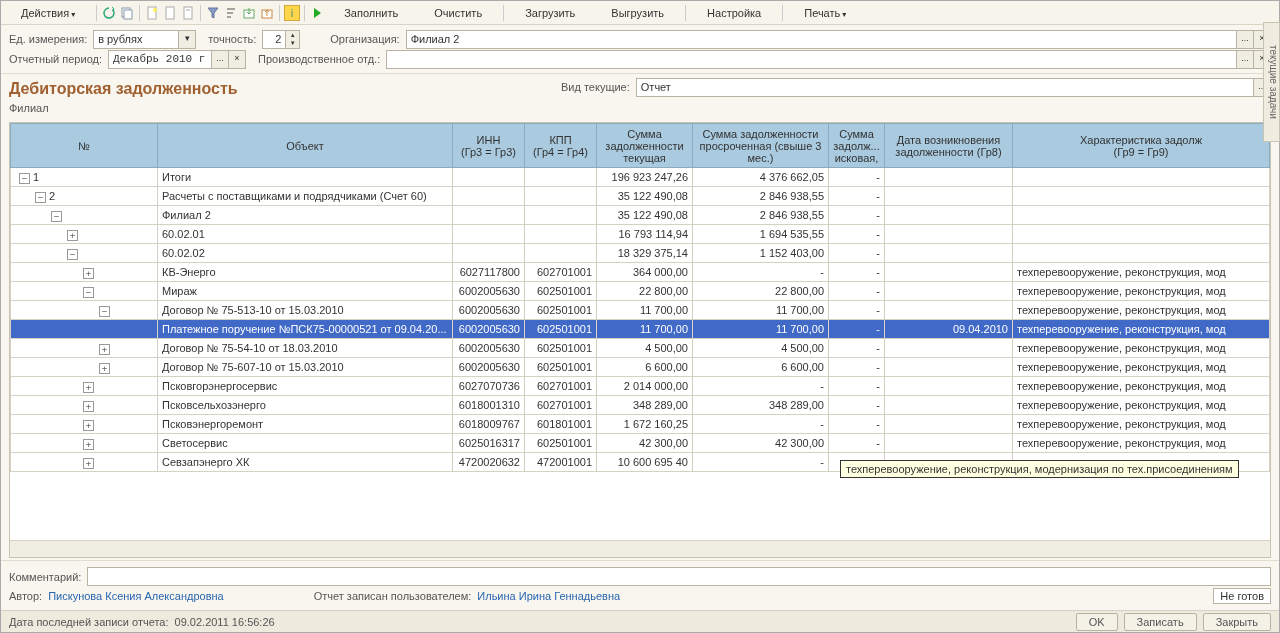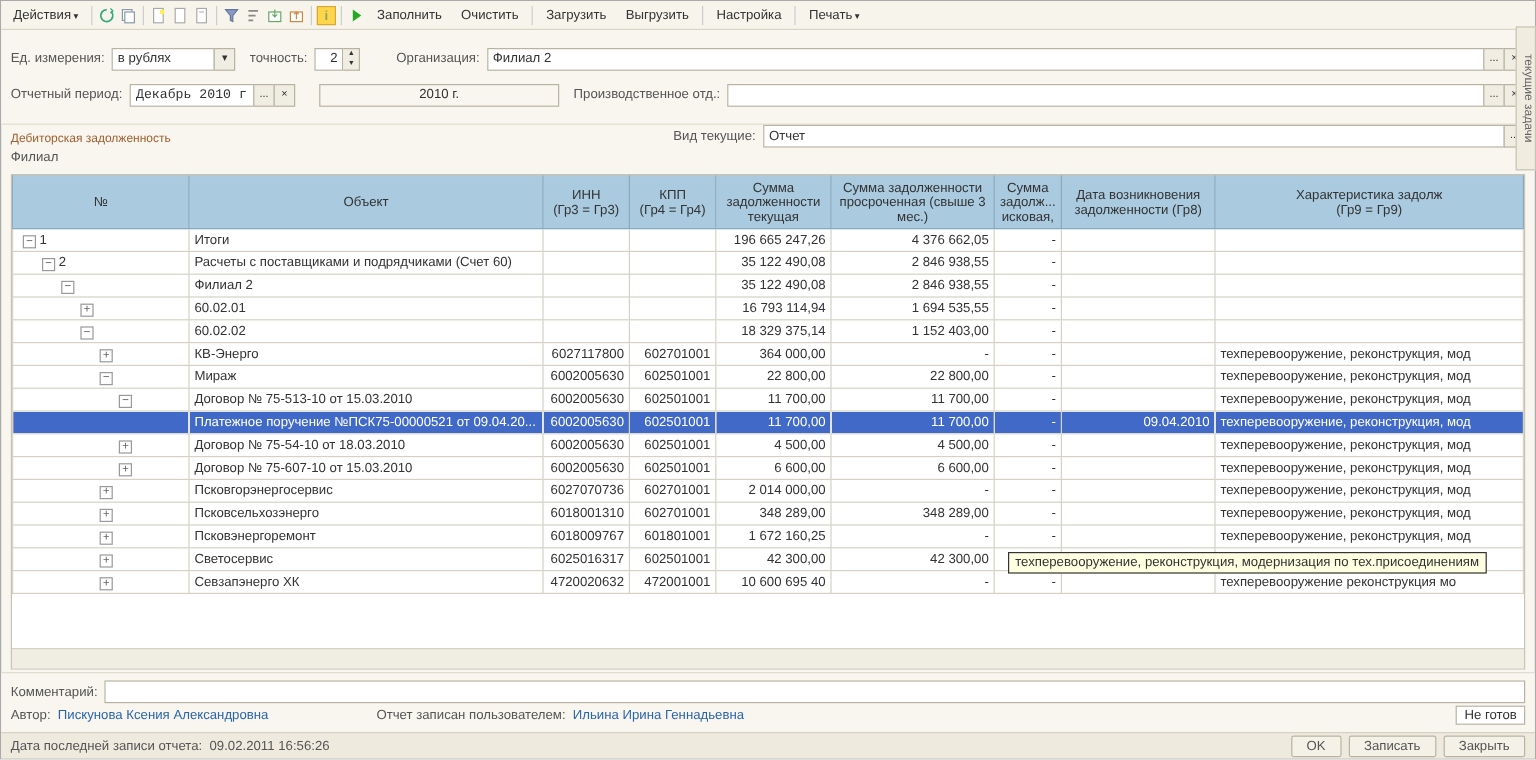--- a/index.html
+++ b/index.html
@@ -3,32 +3,32 @@
 <meta charset="utf-8">
 <style>
 html,body{margin:0;padding:0;font-family:Arial,Tahoma,sans-serif;font-size:11px;color:#333;background:#f5f3ec;overflow:hidden}
 *{box-sizing:border-box}
 .window{width:1280px;height:633px;display:flex;flex-direction:column;background:#f8f6ef;border:1px solid #aaa}
 .titlebar{display:flex;align-items:center;height:22px;background:linear-gradient(#e8e6df,#dcd9cf);border-bottom:1px solid #bbb;padding:0 4px;font-size:11px}
 .titlebar .ticon{width:14px;height:14px;background:#9ab;border:1px solid #789;margin-right:6px}
 .titlebar .ttitle{flex:1;color:#555}
 .titlebar .wctrl{width:18px;height:14px;margin-left:2px;text-align:center;line-height:12px;color:#555;cursor:pointer;font-family:monospace}
 .toolbar{display:flex;align-items:center;height:24px;background:#f7f5eb;border-bottom:1px solid #d9d5c6;padding:0 2px}
-.tbtn{padding:2px 6px;margin:0 1px;color:#333;cursor:pointer;border:1px solid transparent;border-radius:2px}
+.tbtn{padding:2px 6px;margin:0 11px;color:#333;cursor:pointer;border:1px solid transparent;border-radius:2px}
 .tsep{width:1px;height:16px;background:#ccc;margin:0 3px}
 .ticon2{width:16px;height:16px;display:inline-flex;align-items:center;justify-content:center;margin:0 1px;cursor:pointer;border:1px solid transparent}
 svg{display:block}
 .fields{padding:4px 8px;background:#f8f6ef;border-bottom:1px solid #e0ddd0}
-.frow{display:flex;align-items:center;margin:10px 0;height:20px}
+.frow{display:flex;align-items:center;margin:0 0;height:20px}
 .flabel{color:#555;margin-right:6px;white-space:nowrap}
 .finput{height:19px;border:1px solid #b8b4a4;background:#fff;padding:1px 4px;font-size:11px;color:#333}
 .fbtn{width:18px;height:19px;border:1px solid #b8b4a4;background:#f0ede2;margin-left:-1px;text-align:center;line-height:15px;font-size:9px;cursor:pointer}
 .fspin{width:14px;height:19px;border:1px solid #b8b4a4;border-left:none;background:#f0ede2;display:flex;flex-direction:column}
 .fspin div{flex:1;text-align:center;font-size:6px;line-height:8px;cursor:pointer}
-.section-head{padding:6px 8px 2px;color:#a06030;font-size:10px;font-weight:normal}
+.section-head{padding:6px 8px 2px;color:#a06030;font-size:16px;font-weight:bold}
 .filial{padding:2px 8px 6px;color:#555}
 .grid-wrap{flex:1;margin:2px 8px;border:1px solid #c8c4b4;background:#fff;overflow:hidden;display:flex;flex-direction:column}
 .grid{flex:1;overflow:auto}
 table{border-collapse:collapse;width:100%;table-layout:fixed}
 th{background:#a9cadf;border:1px solid #89aabf;padding:3px 4px;font-weight:normal;color:#333;text-align:center;font-size:11px;vertical-align:middle;height:44px}
 td{border:1px solid #d5d2c5;padding:2px 4px;height:19px;white-space:nowrap;overflow:hidden;text-overflow:ellipsis;font-size:11px;color:#333}
 td.num{text-align:right}
 td.ctr{text-align:right}
 tr.sel td{background:#4169c7;color:#fff}
 .exp{display:inline-block;width:11px;height:11px;border:1px solid #999;background:#fff;text-align:center;line-height:9px;font-size:9px;margin-right:3px;cursor:pointer;color:#666;font-family:monospace}
@@ -142,21 +142,20 @@
       <span class="flabel" style="margin-left:30px">Организация:</span>
       <input class="finput" style="flex: 1 1 0%;" value="Филиал 2">
       <span class="fbtn">...</span>
       <span class="fbtn">×</span>
     </div>
     <div class="frow">
       <span class="flabel">Отчетный период:</span>
       <input class="finput" style="width: 104px; font-family: Liberation Mono, monospace;" value="Декабрь 2010 г.">
       <span class="fbtn">...</span>
       <span class="fbtn">×</span>
-      <input class="finput" style="width: 200px; margin-left: 20px; text-align: center; background: rgb(248, 246, 239);" readonly="" value="2010 г.">
       <span class="flabel" style="margin-left:12px">Производственное отд.:</span>
       <input class="finput" style="flex: 1 1 0%;" value="">
       <span class="fbtn">...</span>
       <span class="fbtn">×</span>
     </div>
   </div>
 
   <div style="display:flex;align-items:center">
     <div class="section-head" style="flex:0 0 560px">Дебиторская задолженность</div>
     <span class="flabel">Вид текущие:</span>
@@ -194,21 +193,21 @@
             <th style="white-space:pre-line">Характеристика задолж
 (Гр9 = Гр9)</th>
           </tr>
         </thead>
         <tbody id="tbody">
             <tr>
               <td style="padding-left:8px"><span class="exp">−</span>1</td>
               <td>Итоги</td>
               <td class="ctr"></td>
               <td class="ctr"></td>
-              <td class="num">196 665 247,26</td>
+              <td class="num">196 923 247,26</td>
               <td class="num">4 376 662,05</td>
               <td class="num">-</td>
               <td class="ctr"></td>
               <td></td>
             </tr>
             <tr>
               <td style="padding-left:24px"><span class="exp">−</span>2</td>
               <td>Расчеты с поставщиками и подрядчиками (Счет 60)</td>
               <td class="ctr"></td>
               <td class="ctr"></td>

